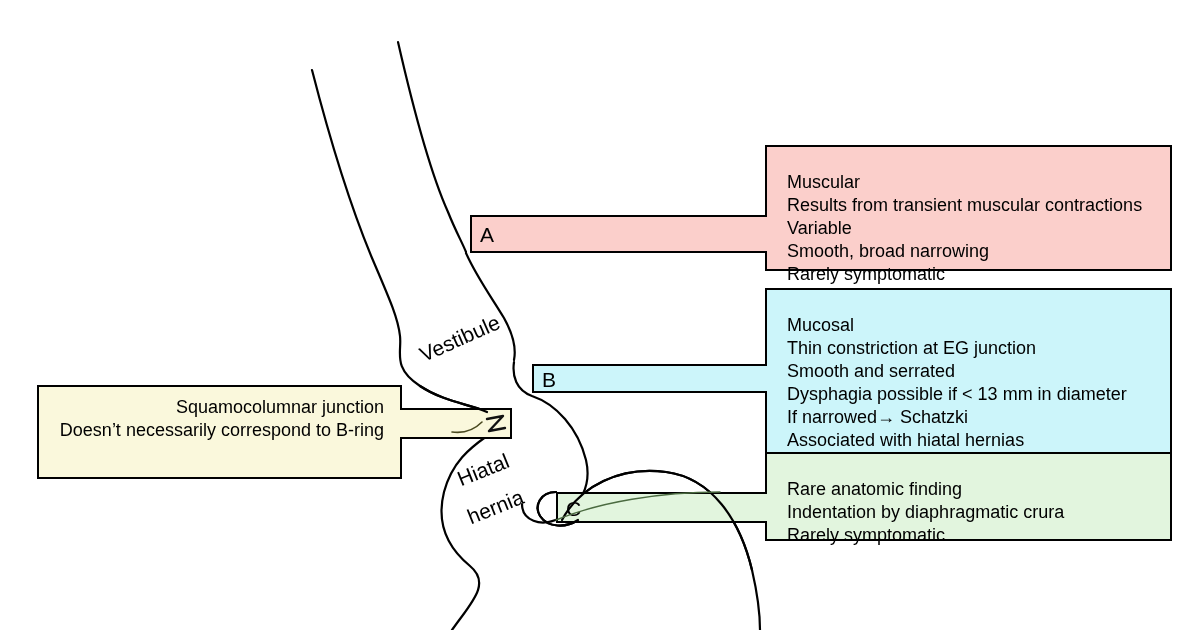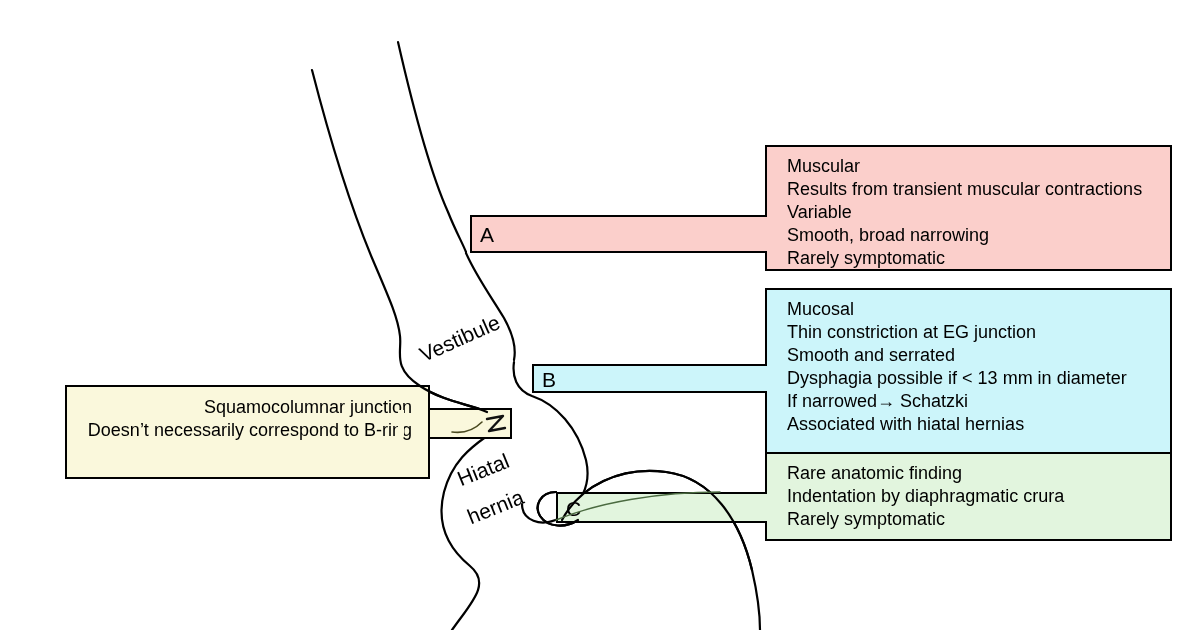--- a/index.html
+++ b/index.html
@@ -17,21 +17,21 @@
   
   .callout{
     position:absolute;
     border:2px solid #000;
     box-sizing:border-box;
     color:#000;
     font-size:18px;
     line-height:23px;
     white-space:nowrap;
   }
-  .callout .lines{padding:8px 0 0 20px;}
+  .callout .lines{padding:24px 0 0 20px;}
   .callout .line{display:block;}
 
   
   .stub{
     position:absolute;
     border:2px solid #000;
     box-sizing:border-box;
     font-size:21px;
     line-height:1;
     color:#000;
@@ -49,21 +49,21 @@
   #seam-a{left:763px;top:217px;width:6px;height:34px;background:#FBCFCB;}
 
   #box-b{left:765px;top:288px;width:407px;height:176px;background:#CCF5FA;}
   #stub-b{left:532px;top:364px;width:237px;height:29px;background:#CCF5FA;}
   #seam-b{left:763px;top:366px;width:6px;height:25px;background:#CCF5FA;}
 
   #box-c{left:765px;top:452px;width:407px;height:89px;background:#E2F5DE;}
   #stub-c{left:556px;top:492px;width:213px;height:31px;background:#E2F5DE;}
   #seam-c{left:763px;top:494px;width:6px;height:27px;background:#E2F5DE;}
 
-  #box-d{left:37px;top:385px;width:365px;height:94px;background:#FAF8DC;margin-left:28px;}
+  #box-d{left:37px;top:385px;width:365px;height:94px;background:#FAF8DC;}
   #box-d .lines{padding:9px 16px 0 0;text-align:right;}
   #stub-d{left:398px;top:408px;width:114px;height:31px;background:#FAF8DC;}
   #seam-d2{left:398px;top:410px;width:6px;height:27px;background:#FAF8DC;}
 
   
   .anat-label{
     position:absolute;
     font-size:21px;
     color:#000;
     white-space:nowrap;

